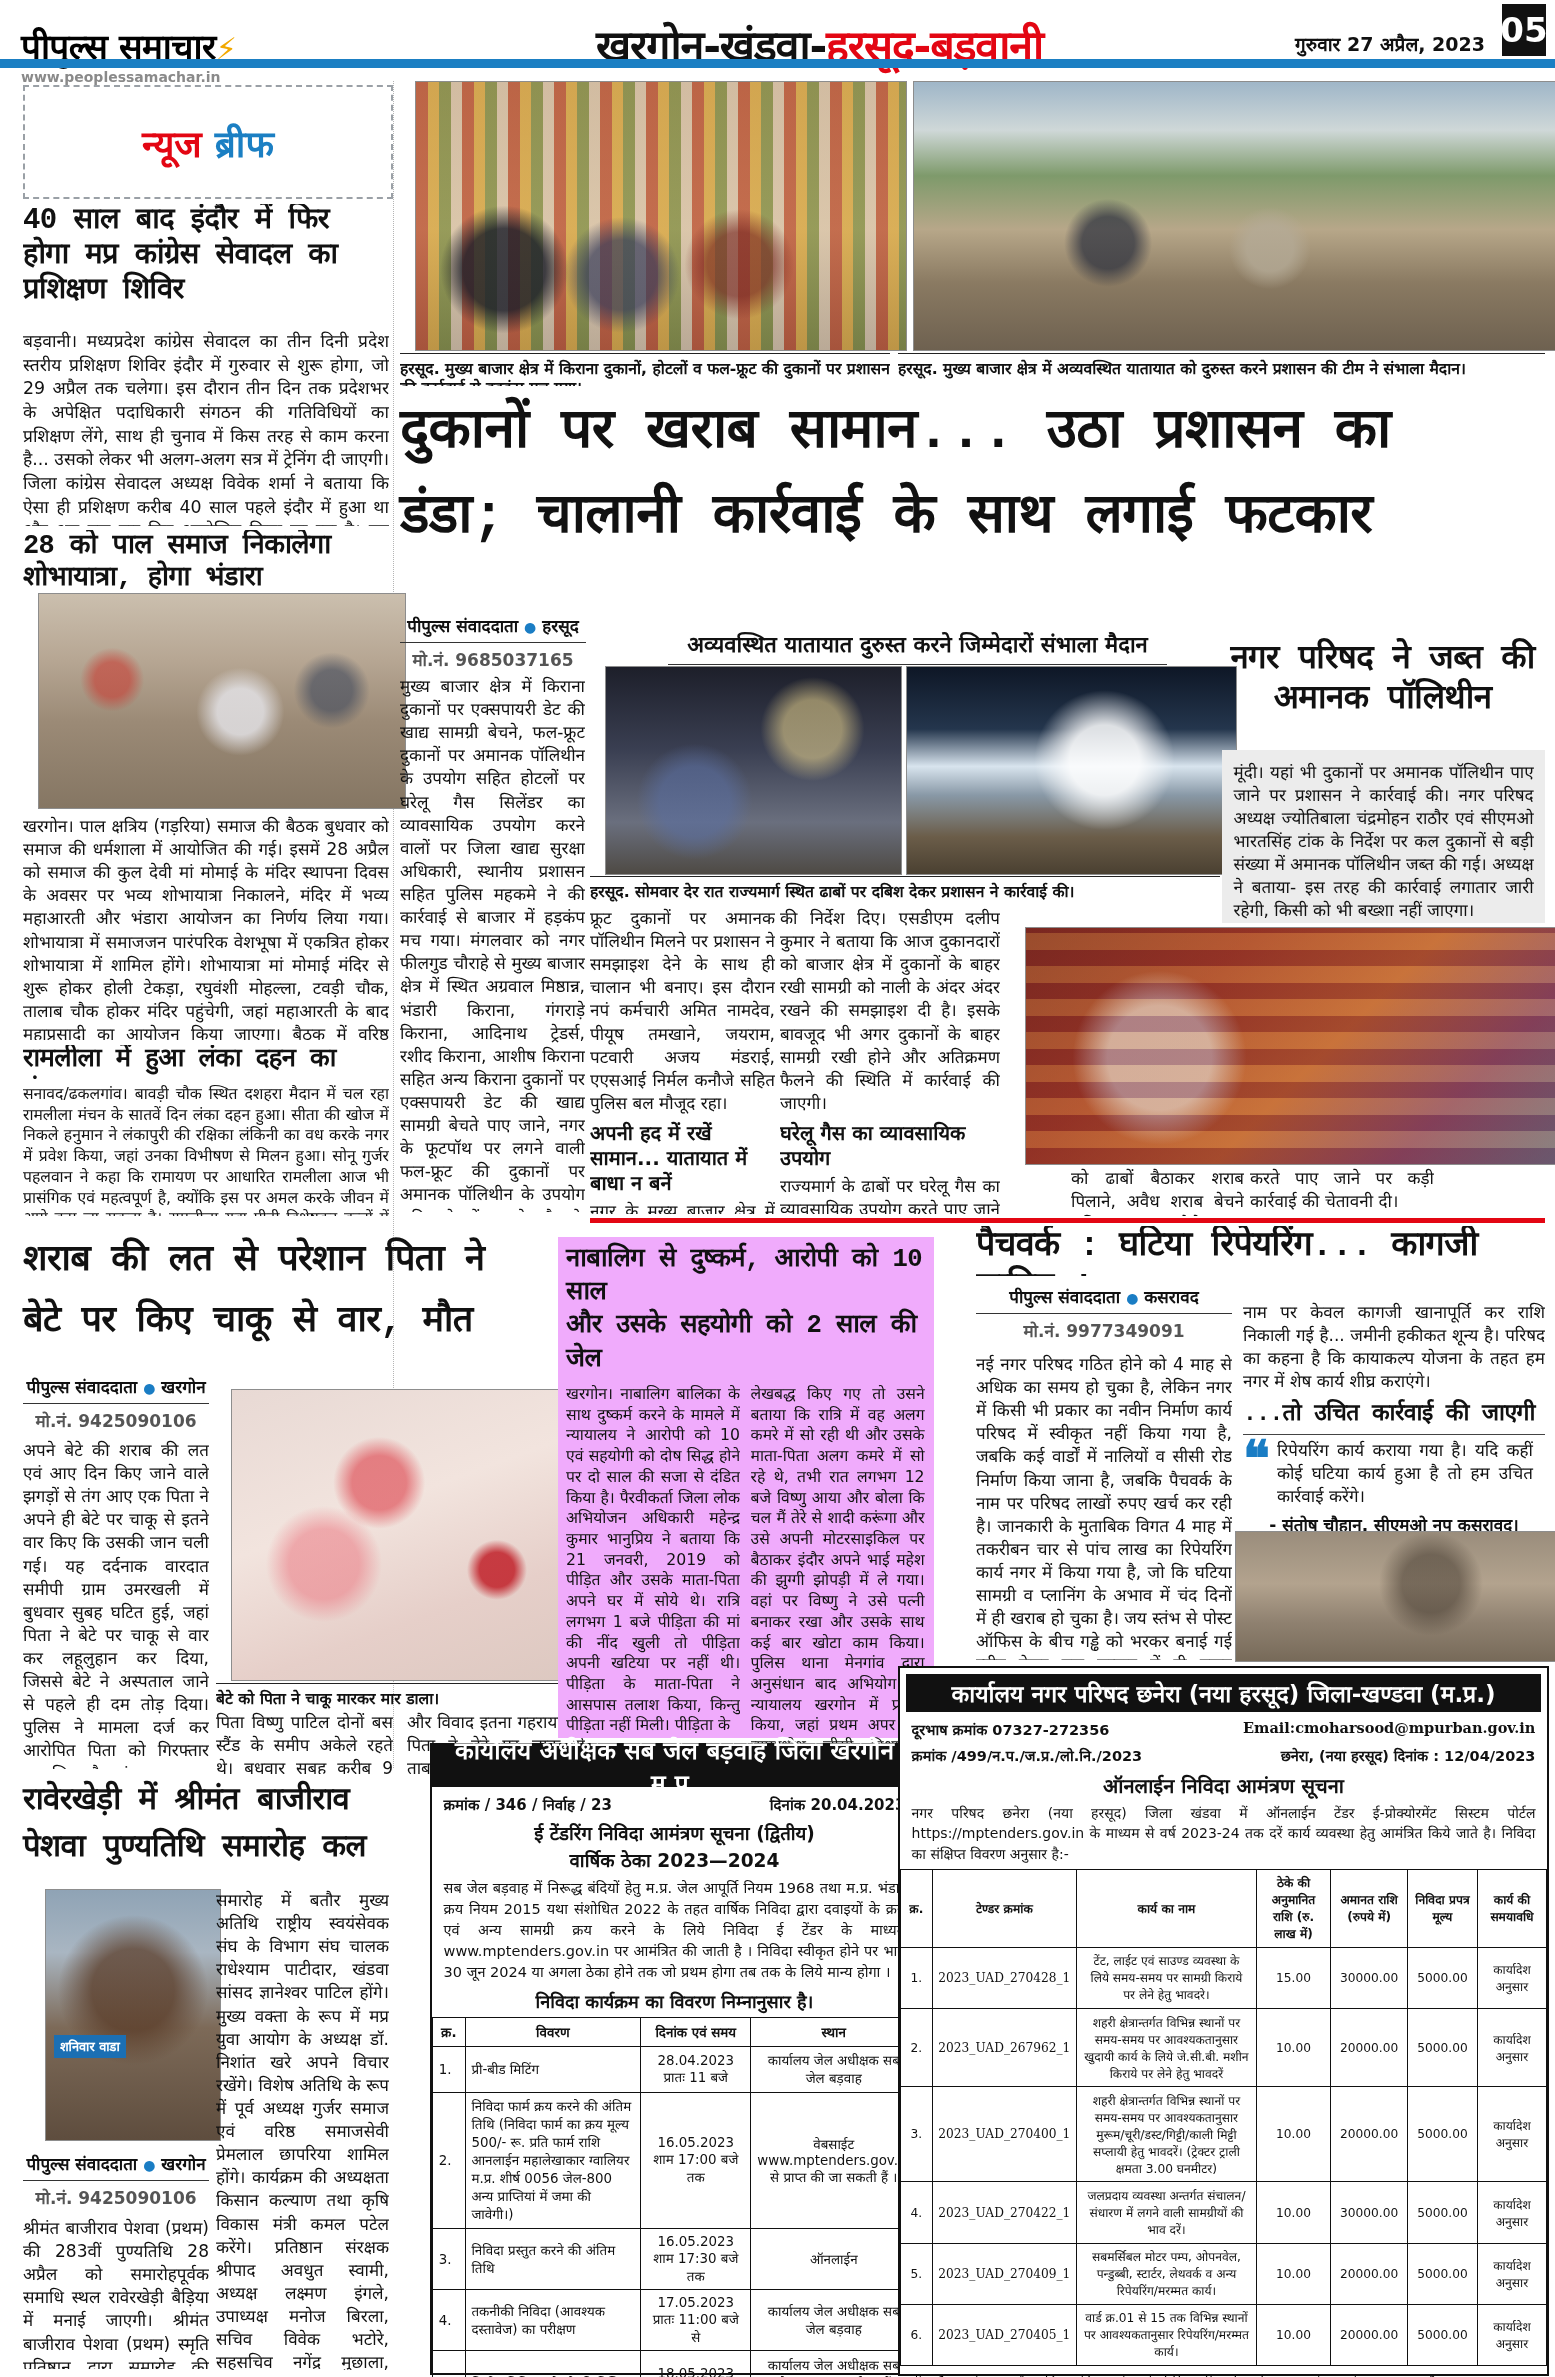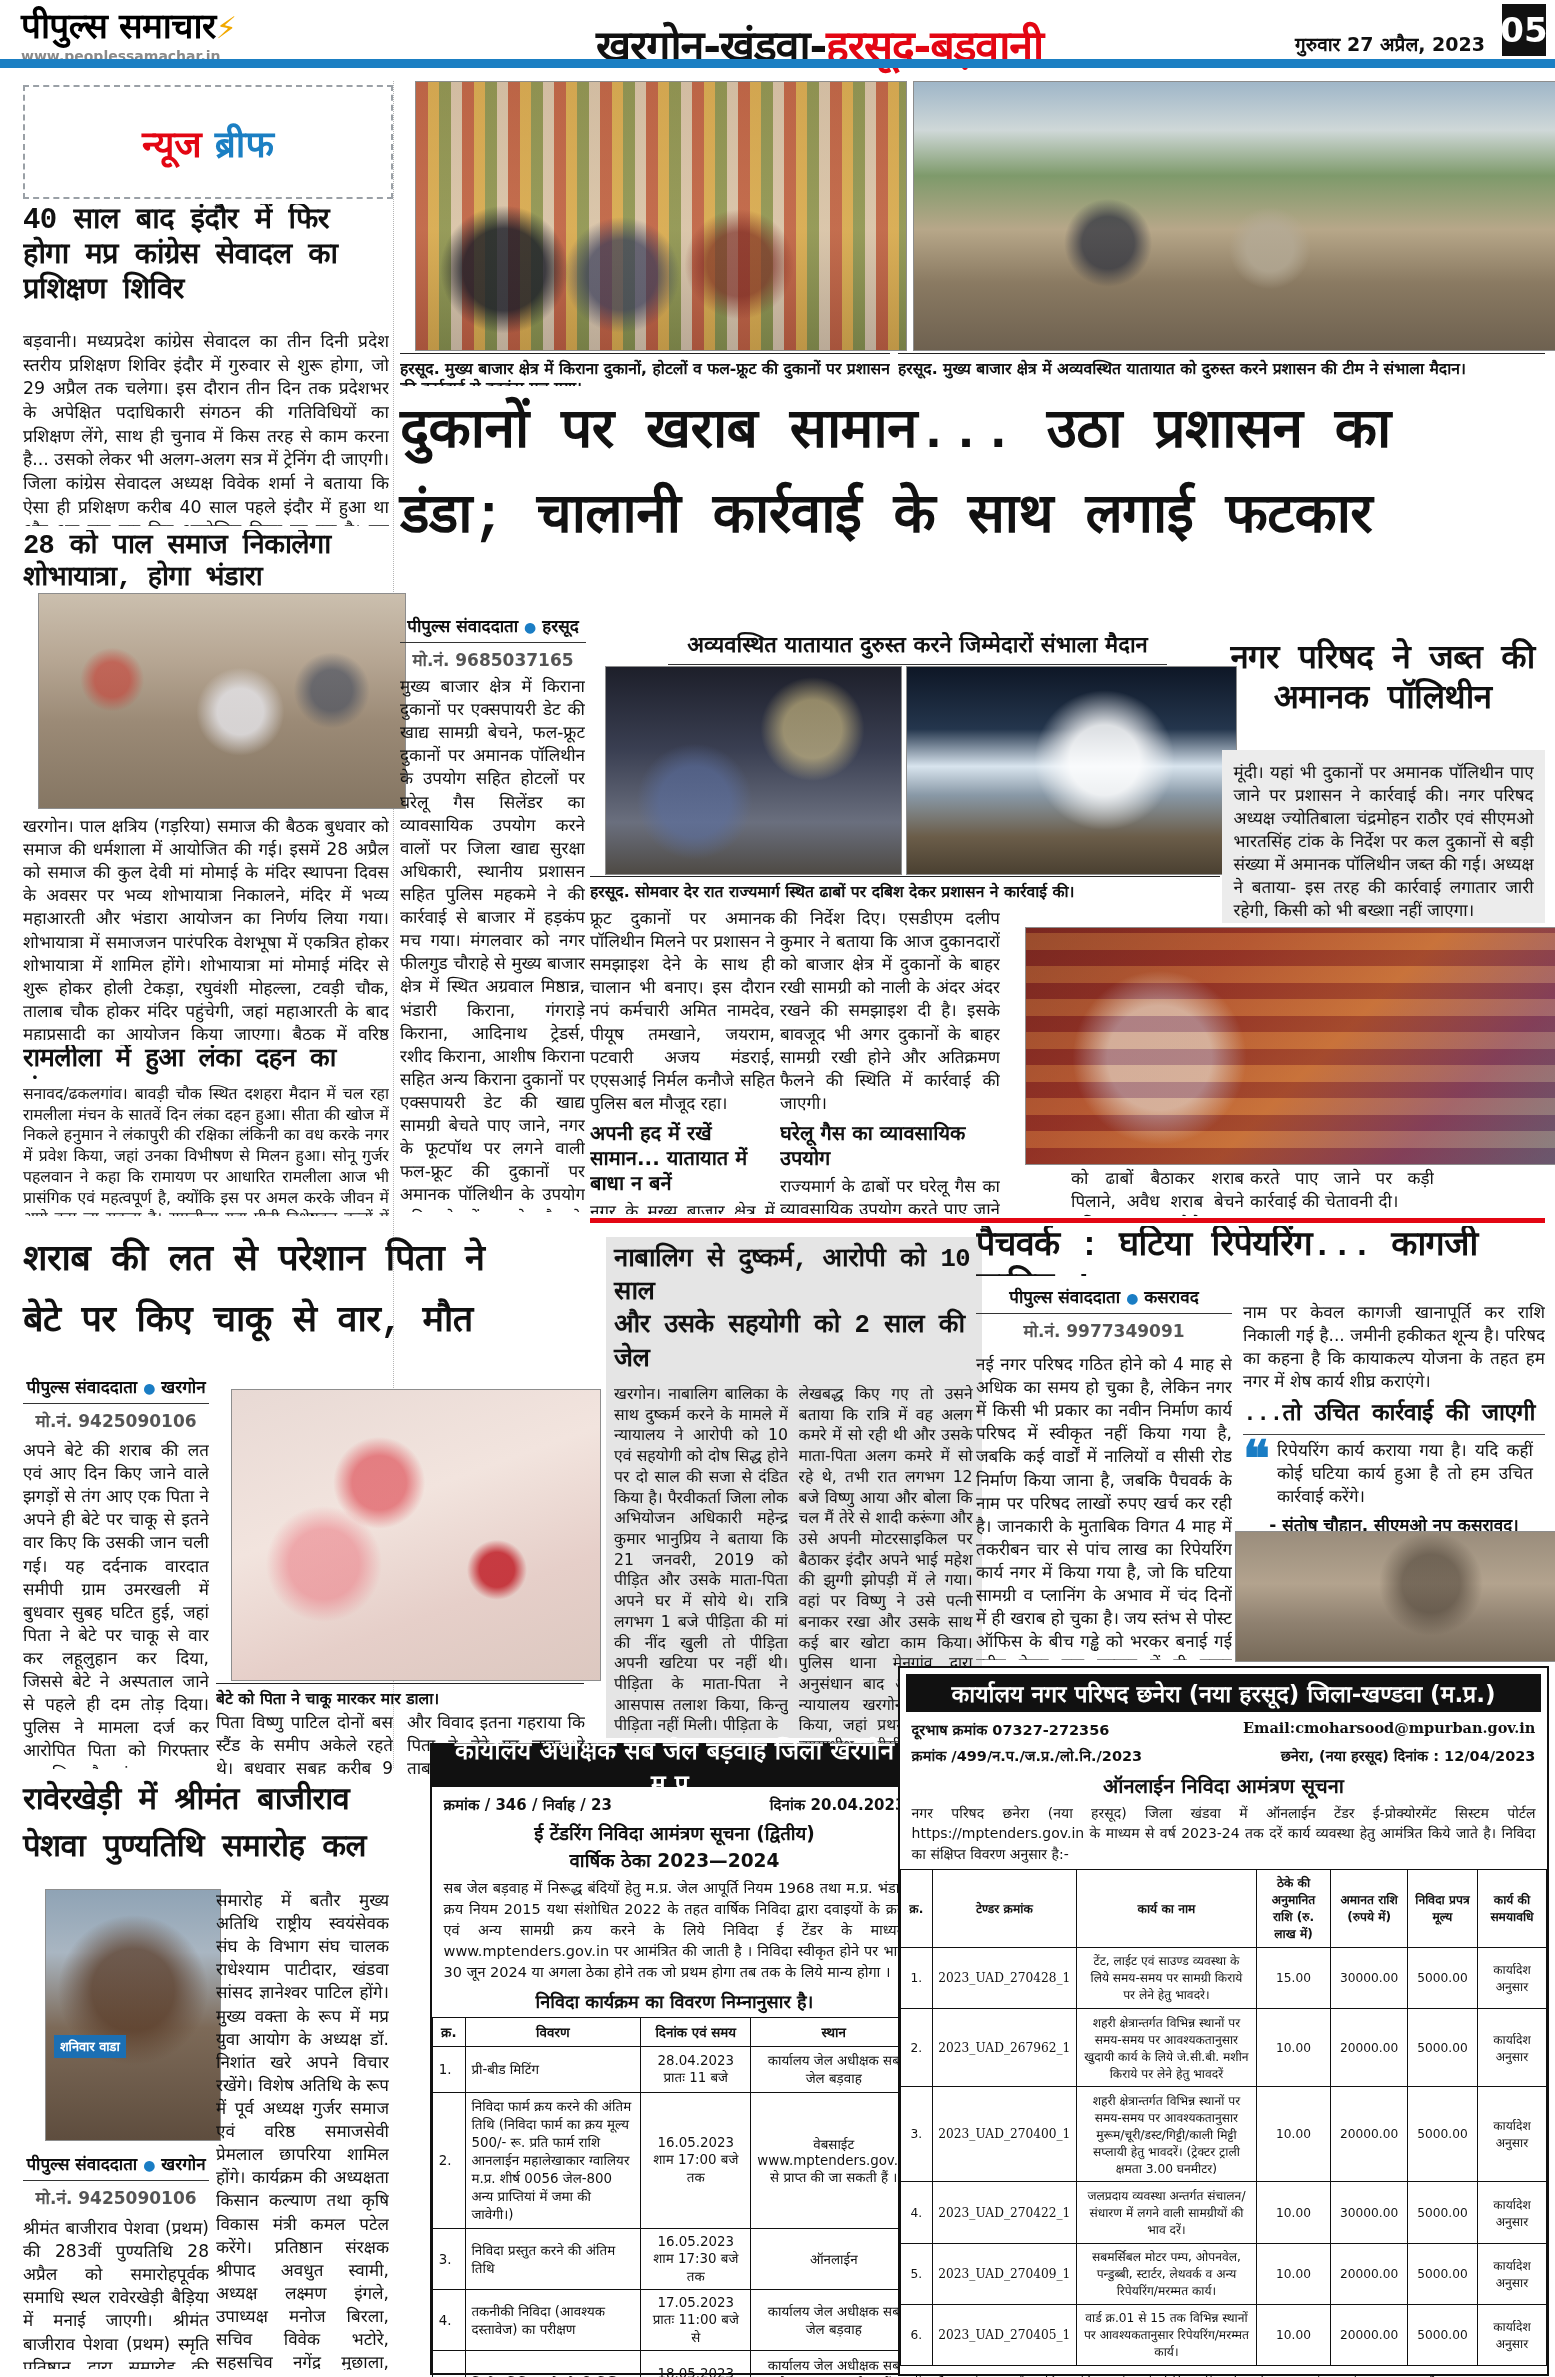--- a/index.html
+++ b/index.html
@@ -91,21 +91,21 @@
   table.ttable{border-collapse:collapse;width:100%;}
   table.ttable th,table.ttable td{border:1.7px solid #111;padding:4.6px 5.8px;vertical-align:middle;}
   table.ttable th{font-weight:bold;text-align:center;}
   .vrule{border-left:1.7px dotted #b5b5b5;}
 </style>
 </head>
 <body>
 
 <div class="page">
 
-  <div class="abs" style="left:21px;top:1px;width:302px;">
+  <div class="abs" style="left:21px;top:22px;width:302px;">
     <div class="logo-line"><span>पीपुल्स समाचार</span><span class="bolt">⚡</span></div>
     <div class="logo-url">www.peoplessamachar.in</div>
   </div>
   <div class="abs edition" style="left:0;top:15px;width:1555px;text-align:center;padding-left:42px;">
     <span>खरगोन-खंडवा-</span><span class="red">हरसूद-बड़वानी</span>
   </div>
   <div class="abs mast-date" style="right:70px;top:31px;">गुरुवार 27 अप्रैल, 2023</div>
   <div class="abs pagebox" style="left:1502px;top:3.5px;width:44px;height:52px;">05</div>
   <div class="abs bluebar" style="left:0;top:59px;width:1555px;height:9.3px;"></div>
 
@@ -197,21 +197,21 @@
     <div class="phone">मो.नं. 9425090106</div>
   </div>
 
   <div class="abs body-txt jtext hid" style="left:23px;top:1439px;width:186px;height:330px;">अपने बेटे की शराब की लत एवं आए दिन किए जाने वाले झगड़ों से तंग आए एक पिता ने अपने ही बेटे पर चाकू से इतने वार किए कि उसकी जान चली गई। यह दर्दनाक वारदात समीपी ग्राम उमरखली में बुधवार सुबह घटित हुई, जहां पिता ने बेटे पर चाकू से वार कर लहूलुहान कर दिया, जिससे बेटे ने अस्पताल जाने से पहले ही दम तोड़ दिया। पुलिस ने मामला दर्ज कर आरोपित पिता को गिरफ्तार कर लिया है। टांडाबरुड़ थाना पुलिस से मिली जानकारी अनुसार उमरखली में राजेश और उसके</div>
 
   <div class="abs photo ph-blood" style="left:216px;top:1389px;width:368px;height:290px;"></div>
   <div class="abs caption hid" style="left:216px;top:1683px;width:368px;height:24.4px;">बेटे को पिता ने चाकू मारकर मार डाला।</div>
   <div class="abs body-txt jtext hid" style="left:216px;top:1711px;width:177px;height:63px;">पिता विष्णु पाटिल दोनों बस स्टैंड के समीप अकेले रहते थे। बुधवार सुबह करीब 9 बजे दोनों के बीच किसी बात को लेकर विवाद हुआ</div>
   <div class="abs body-txt jtext hid" style="left:407px;top:1711px;width:178px;height:63px;">और विवाद इतना गहराया कि पिता ने बेटे पर चाकू से ताबड़तोड़ वार कर दिए, जिससे उसकी जान चली गई।</div>
 
-  <div class="abs" style="left:606px;top:1237px;width:376px;height:501px;background:#e5e5e5;padding:0;">
+  <div class="abs" style="left:558px;top:1237px;width:376px;height:501px;background:#f0abfc;padding:0;">
     <div class="h-lg" style="font-size:25.6px;padding:5.8px 8.1px 3.5px 8.1px;line-height:1.3;">
       <div>नाबालिग से दुष्कर्म, आरोपी को 10 साल</div>
       <div>और उसके सहयोगी को 2 साल की जेल</div>
     </div>
     <div style="display:flex;gap:10.5px;padding:4.6px 8.1px;">
       <div class="body-sm jtext hid" style="width:174px;height:407px;">खरगोन। नाबालिग बालिका के साथ दुष्कर्म करने के मामले में न्यायालय ने आरोपी को 10 एवं सहयोगी को दोष सिद्ध होने पर दो साल की सजा से दंडित किया है। पैरवीकर्ता जिला लोक अभियोजन अधिकारी महेन्द्र कुमार भानुप्रिय ने बताया कि 21 जनवरी, 2019 को पीड़ित और उसके माता-पिता अपने घर में सोये थे। रात्रि लगभग 1 बजे पीड़िता की मां की नींद खुली तो पीड़िता अपनी खटिया पर नहीं थी। पीड़िता के माता-पिता ने आसपास तलाश किया, किन्तु पीड़िता नहीं मिली। पीड़िता के</div>
       <div class="body-sm jtext hid" style="width:174px;height:407px;">लेखबद्ध किए गए तो उसने बताया कि रात्रि में वह अलग कमरे में सो रही थी और उसके माता-पिता अलग कमरे में सो रहे थे, तभी रात लगभग 12 बजे विष्णु आया और बोला कि चल मैं तेरे से शादी करूंगा और उसे अपनी मोटरसाइकिल पर बैठाकर इंदौर अपने भाई महेश की झुग्गी झोपड़ी में ले गया। वहां पर विष्णु ने उसे पत्नी बनाकर रखा और उसके साथ कई बार खोटा काम किया। पुलिस थाना मेनगांव द्वारा अनुसंधान बाद अभियोग पत्र न्यायालय खरगोन में प्रस्तुत किया, जहां प्रथम अपर सत्र न्यायाधीश जीसी मिश्रा ने आरोपी विष्णु को 10 वर्ष के सश्रम कारावास व सहयोगी को 2 वर्ष के सश्रम कारावास से दंडित किया।</div>
     </div>
   </div>
 

